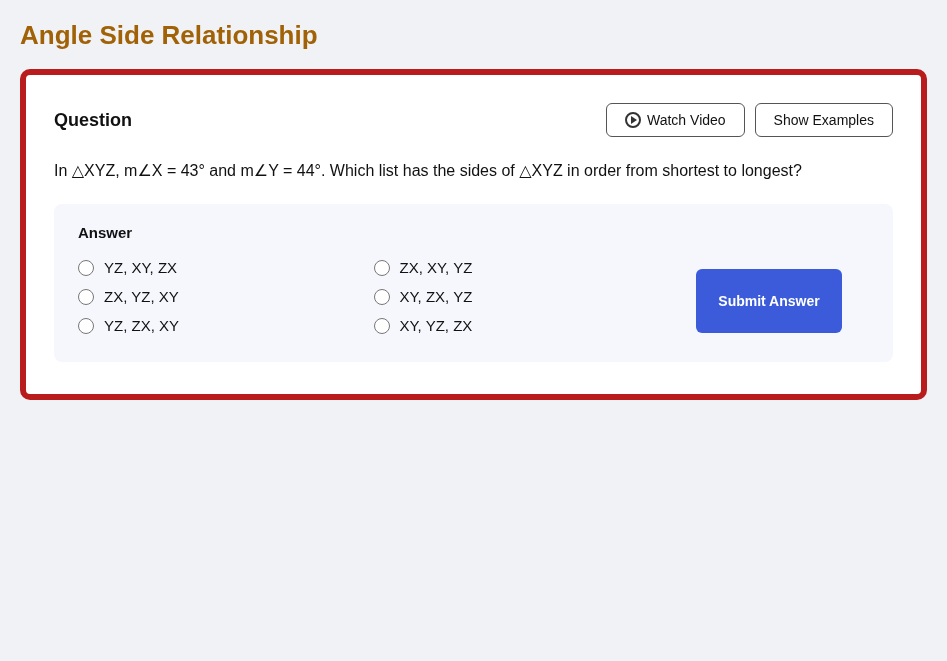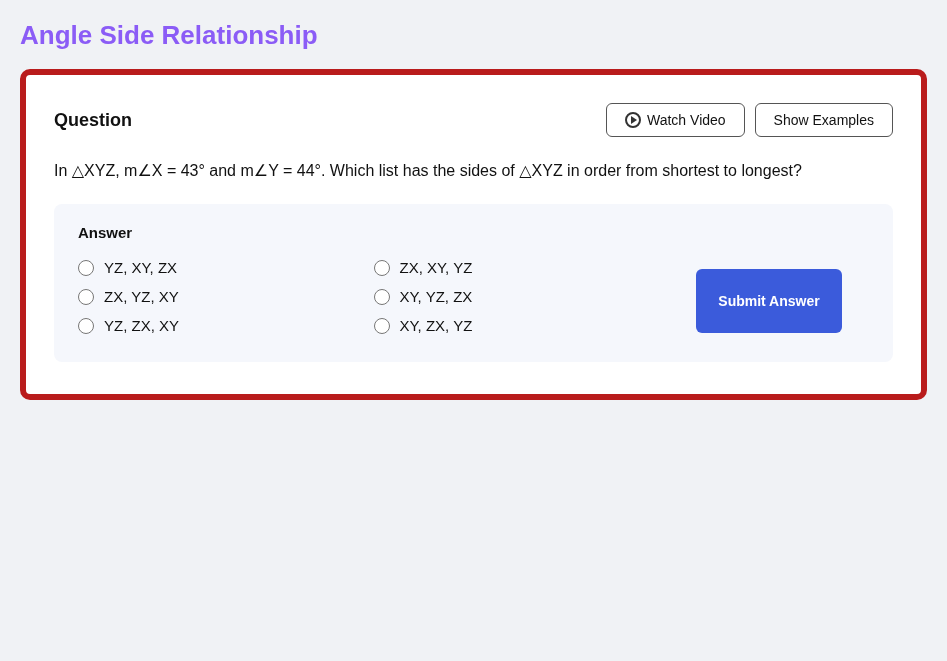--- a/index.html
+++ b/index.html
@@ -16,21 +16,21 @@
       min-height: 661px;
     }
 
     .page-wrapper {
       padding: 20px 20px;
     }
 
     .page-title {
       font-size: 26px;
       font-weight: 700;
-      color: #8b5cf6;
+      color: #a16207;
       margin-bottom: 18px;
     }
 
     .score-bar-container {
       background: #fff;
       border: 1px solid #e0e0e0;
       border-radius: 8px;
       padding: 12px 18px 14px 18px;
       margin-bottom: 18px;
     }
@@ -254,26 +254,26 @@
             <span>YZ,  ZX,  XY</span>
           </label>
         </div>
 
         <div class="radio-col">
           <label class="radio-option">
             <input type="radio" name="answer" value="opt4" style="">
             <span>ZX,  XY,  YZ</span>
           </label>
           <label class="radio-option">
+            <input type="radio" name="answer" value="opt5" style="">
+            <span>XY,  ZX,  YZ</span>
+          </label>
+          <label class="radio-option">
             <input type="radio" name="answer" value="opt6" style="">
             <span>XY,  YZ,  ZX</span>
-          </label>
-          <label class="radio-option">
-            <input type="radio" name="answer" value="opt5" style="">
-            <span>XY,  ZX,  YZ</span>
           </label>
         </div>
 
         <div class="submit-col">
           <button class="btn-submit">Submit Answer</button>
         </div>
       </div>
     </div>
   </div>
 </div>

